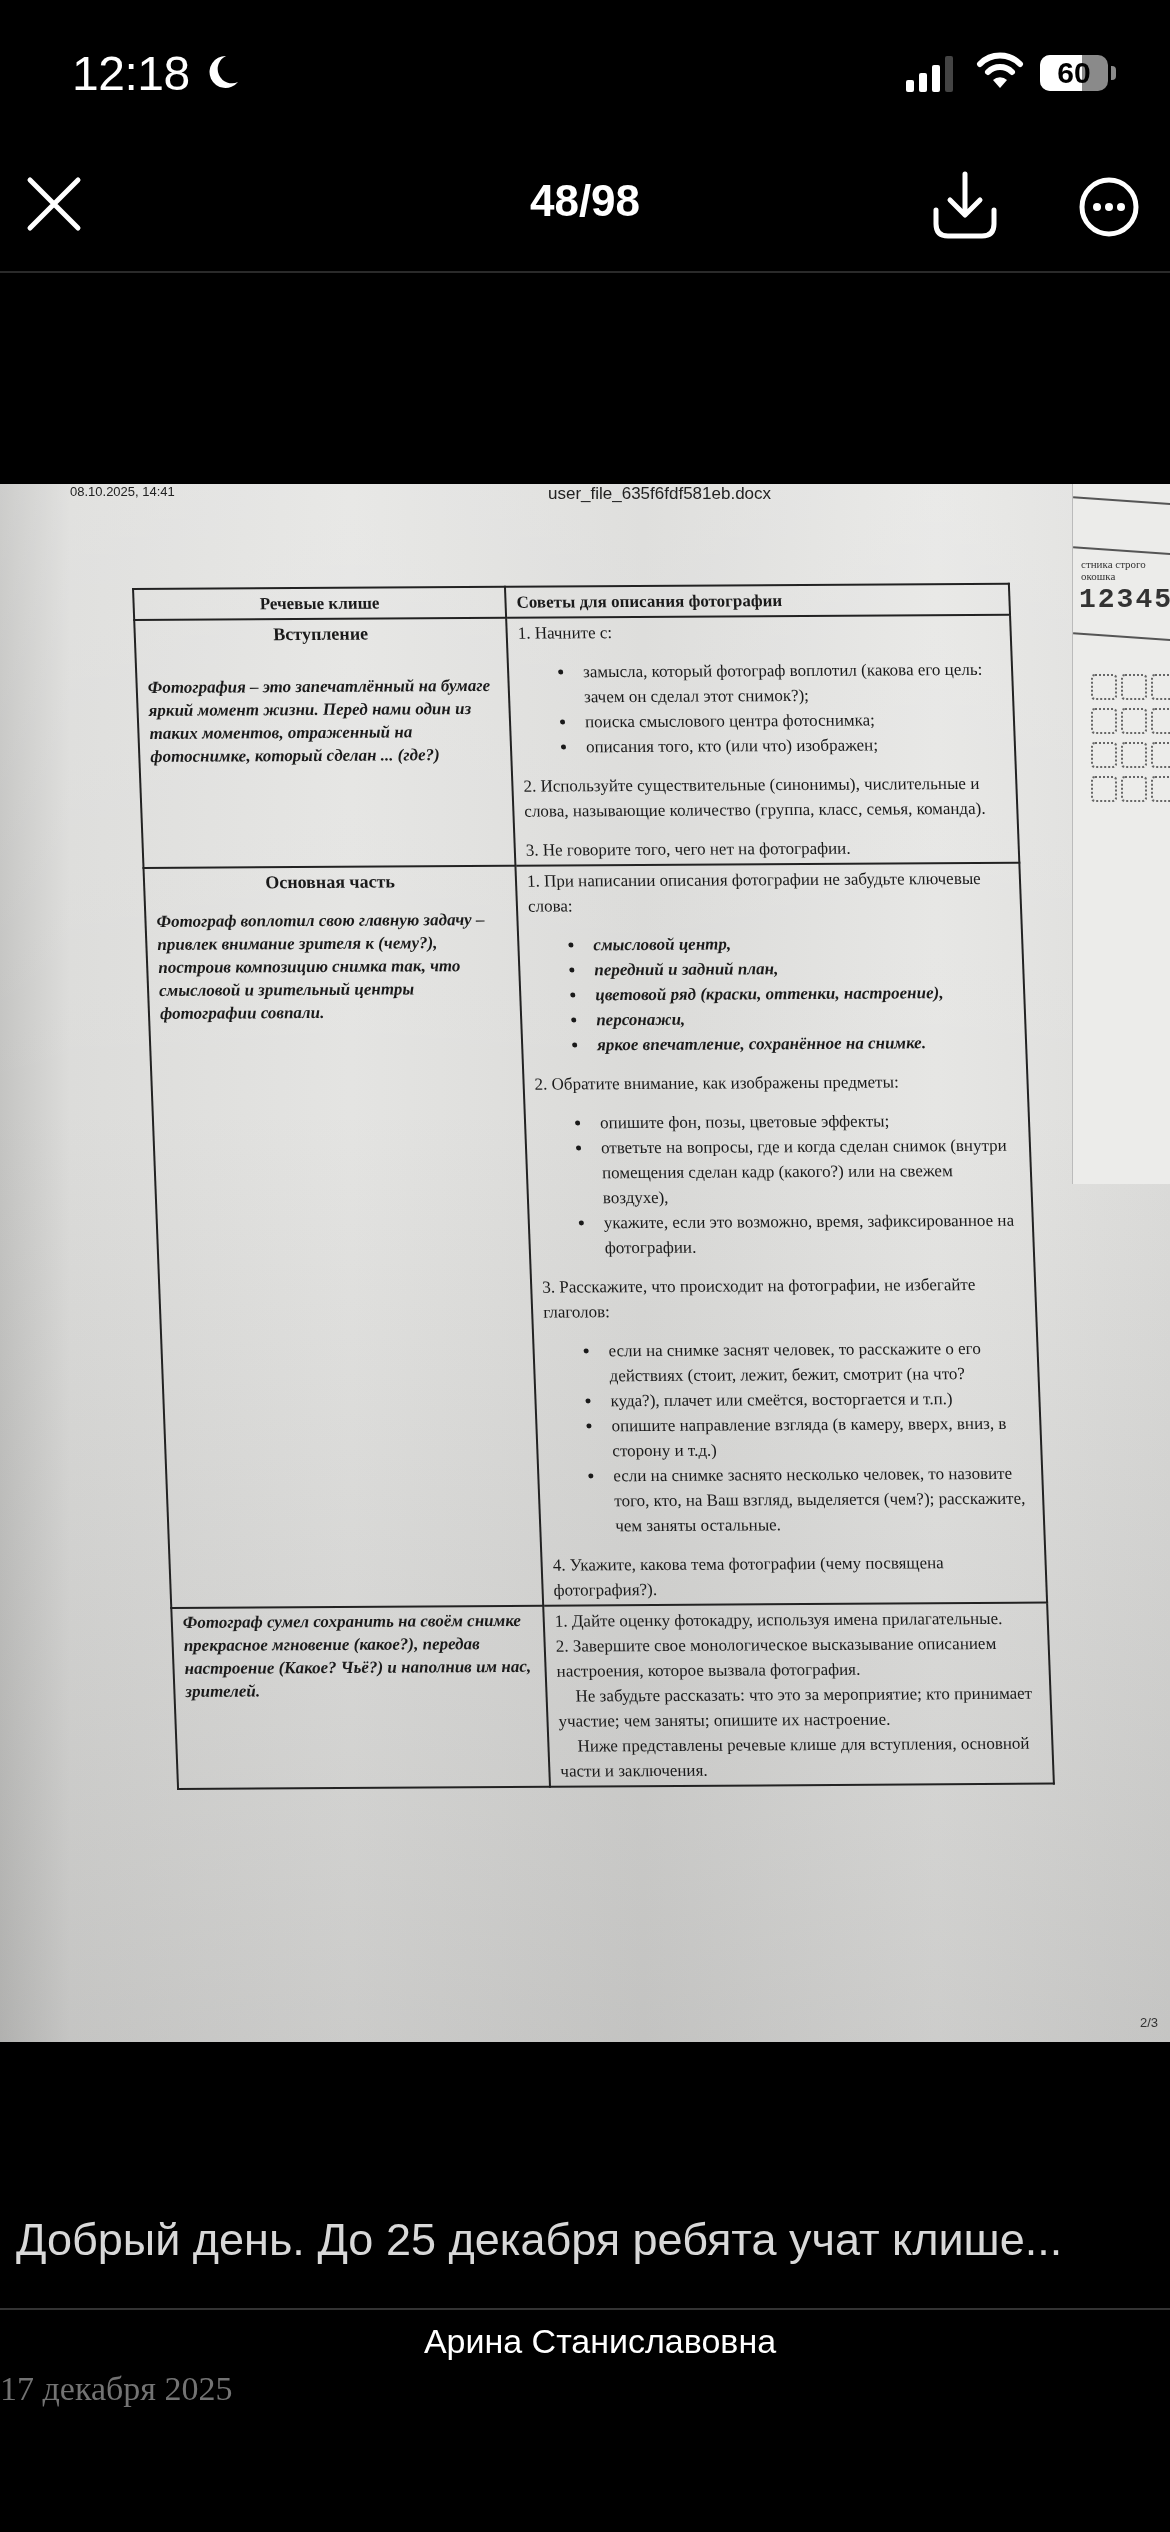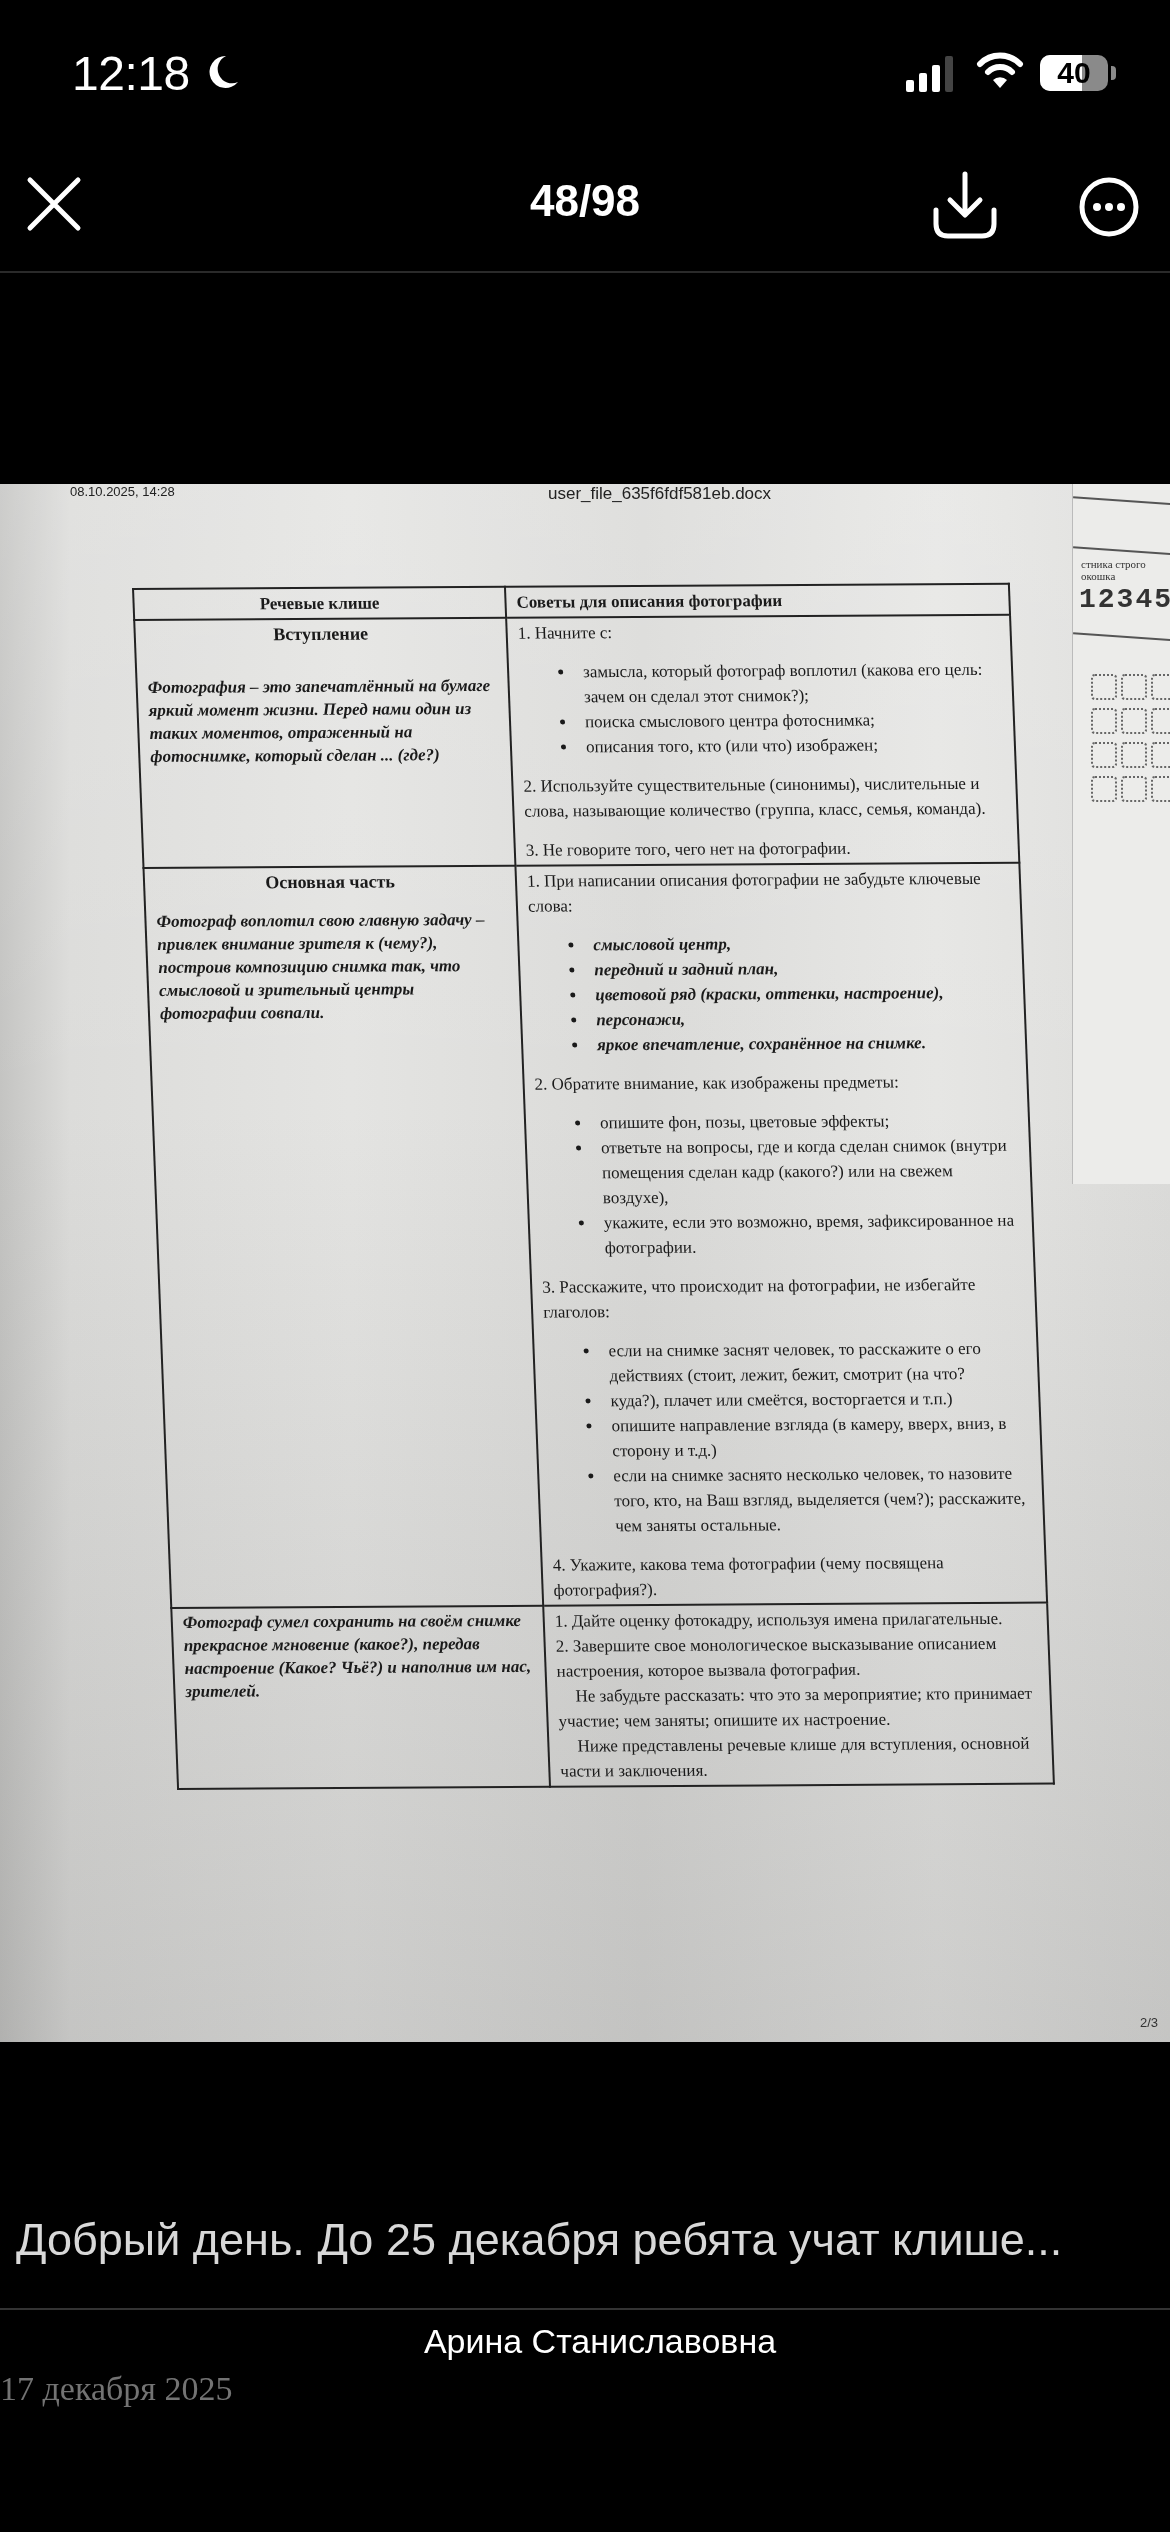--- a/index.html
+++ b/index.html
@@ -75,21 +75,21 @@
     <rect x="26" y="9" width="8" height="27" rx="2" fill="#fff"></rect>
     <rect x="39" y="0" width="8" height="36" rx="2" fill="#444"></rect>
   </svg>
   <svg class="wifi" viewBox="0 0 48 40">
     <path d="M4 14 A28 28 0 0 1 44 14" stroke="#fff" stroke-width="6" fill="none" stroke-linecap="round"></path>
     <path d="M12 22 A17 17 0 0 1 36 22" stroke="#fff" stroke-width="6" fill="none" stroke-linecap="round"></path>
     <path d="M24 38 L17 30 A10 10 0 0 1 31 30 Z" fill="#fff"></path>
   </svg>
   <div class="battery">
     <div class="fill"></div>
-    <div class="pct">40</div>
+    <div class="pct">60</div>
   </div>
   <div class="battery-tip"></div>
 </div>
 
 <div class="nav-bar"></div>
 <svg class="close-btn" viewBox="0 0 60 60">
   <path d="M6 6 L54 54 M54 6 L6 54" stroke="#fff" stroke-width="5" stroke-linecap="round"></path>
 </svg>
 <div class="counter">48/98</div>
 <svg class="download-btn" viewBox="0 0 70 72">
@@ -115,21 +115,21 @@
     <div class="digits">123456</div>
     <div class="ln" style="top:152px; transform:rotate(4deg);"></div>
     <div class="boxes">
       <span class="box"></span><span class="box"></span><span class="box"></span><br>
       <span class="box"></span><span class="box"></span><span class="box"></span><br>
       <span class="box"></span><span class="box"></span><span class="box"></span><br>
       <span class="box"></span><span class="box"></span><span class="box"></span>
     </div>
   </div>
 
-  <div class="doc-header-left">08.10.2025, 14:28</div>
+  <div class="doc-header-left">08.10.2025, 14:41</div>
   <div class="doc-header-center">user_file_635f6fdf581eb.docx</div>
 
   <table class="table">
     <tbody>
         <tr>
       <td class="col1 th">Речевые клише</td>
       <td class="th-left">Советы для описания фотографии</td>
     </tr>
     <tr>
       <td class="col1">

